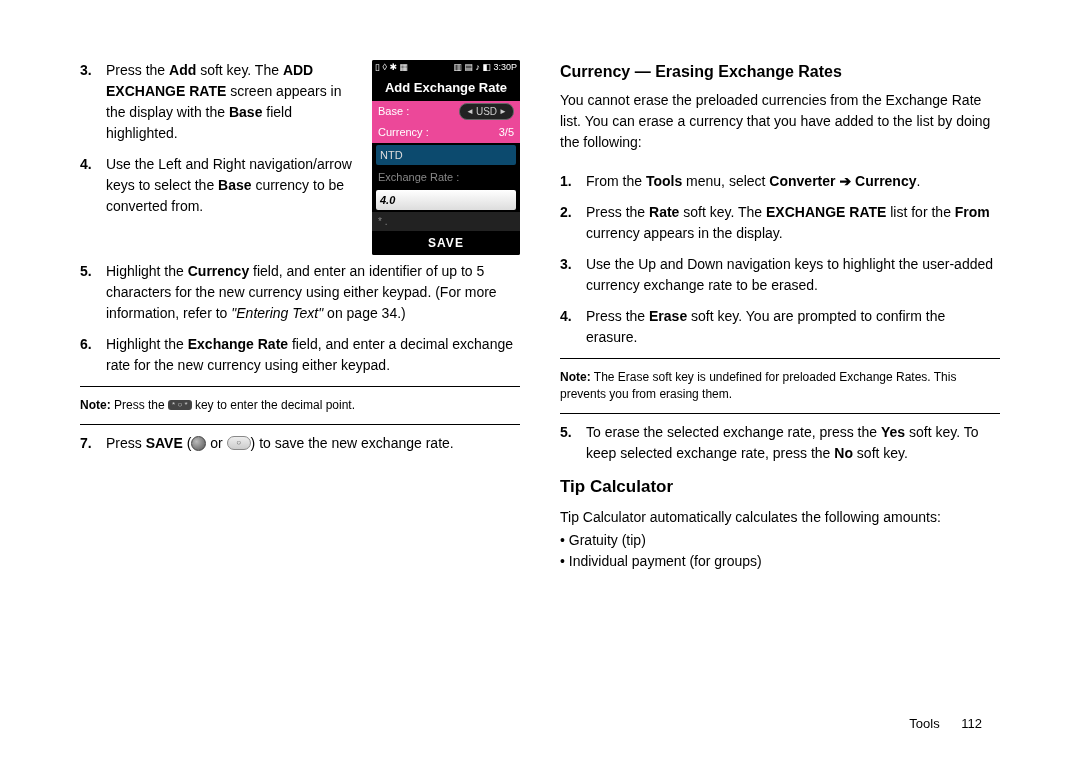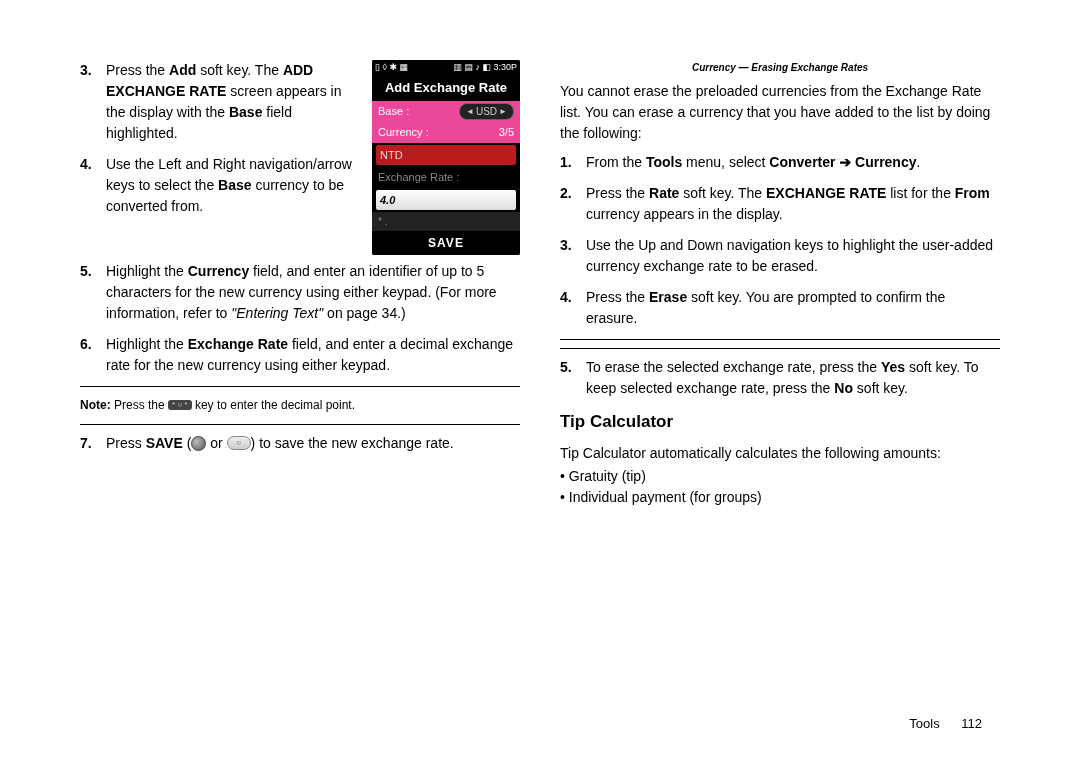--- a/index.html
+++ b/index.html
@@ -66,21 +66,21 @@
     font-size: 10px;
     display: inline-flex;
     align-items: center;
     gap: 2px;
     color: #ccc;
   }
   .phone-pill .tri {
     font-size: 8px;
   }
   .phone-currency-box {
-    background: #b91c1c;
+    background: #0c4a6e;
     margin: 2px 4px;
     padding: 2px 4px;
     font-size: 11px;
     color: #ddd;
     border-radius: 2px;
   }
   .phone-section-label {
     padding: 2px 6px;
     color: #888;
     font-size: 11px;
@@ -178,24 +178,22 @@
     font-size: 8px;
     text-align: center;
     line-height: 12px;
     color: #555;
     position: relative;
     top: -1px;
   }
   .subheading {
     font-family: Arial, Helvetica, sans-serif;
     font-weight: bold;
-    font-style: italic;
-    font-size: 10px;
+    font-size: 16px;
     margin: 0 0 6px 0;
-    text-align: center;
   }
   .section-heading {
     font-weight: bold;
     font-size: 17px;
     margin: 8px 0 8px 0;
   }
   .arrow {
     font-weight: bold;
   }
   .bullets {
@@ -282,21 +280,21 @@
         <span class="num">7.</span>
         <span class="body">
           <span>Press <b>SAVE</b> (</span><span class="circle-icon"></span><span> or </span><span class="rounded-key">○</span><span>) to save the new exchange rate.</span>
         </span>
       </li>
     </ol>
   </div>
 
   <div class="col">
     <div class="subheading">Currency — Erasing Exchange Rates</div>
-    <div style="margin-bottom:8px">You cannot erase the preloaded currencies from the Exchange Rate list. You can erase a currency that you have added to the list by doing the following:</div>
+    <div style="margin-bottom:18px">You cannot erase the preloaded currencies from the Exchange Rate list. You can erase a currency that you have added to the list by doing the following:</div>
 
     <ol class="steps">
       <li>
           <span class="num">1.</span>
           <span class="body">From the <b>Tools</b> menu, select <b>Converter <span class="arrow">➔</span> Currency</b>.</span>
         </li>
       <li>
           <span class="num">2.</span>
           <span class="body">Press the <b>Rate</b> soft key. The <b>EXCHANGE RATE</b> list for the <b>From</b> currency appears in the display.</span>
         </li>
@@ -304,20 +302,24 @@
           <span class="num">3.</span>
           <span class="body">Use the Up and Down navigation keys to highlight the user-added currency exchange rate to be erased.</span>
         </li>
       <li>
           <span class="num">4.</span>
           <span class="body">Press the <b>Erase</b> soft key. You are prompted to confirm the erasure.</span>
         </li>
     </ol>
 
     <hr class="rule">
+    <div class="note-block">
+      <span class="note-label">Note:</span>
+      <span>The Erase soft key is undefined for preloaded Exchange Rates. This prevents you from erasing them.</span>
+    </div>
     <hr class="rule">
 
     <ol class="steps">
       <li>
           <span class="num">5.</span>
           <span class="body">To erase the selected exchange rate, press the <b>Yes</b> soft key. To keep selected exchange rate, press the <b>No</b> soft key.</span>
         </li>
     </ol>
 
     <div class="section-heading">Tip Calculator</div>

